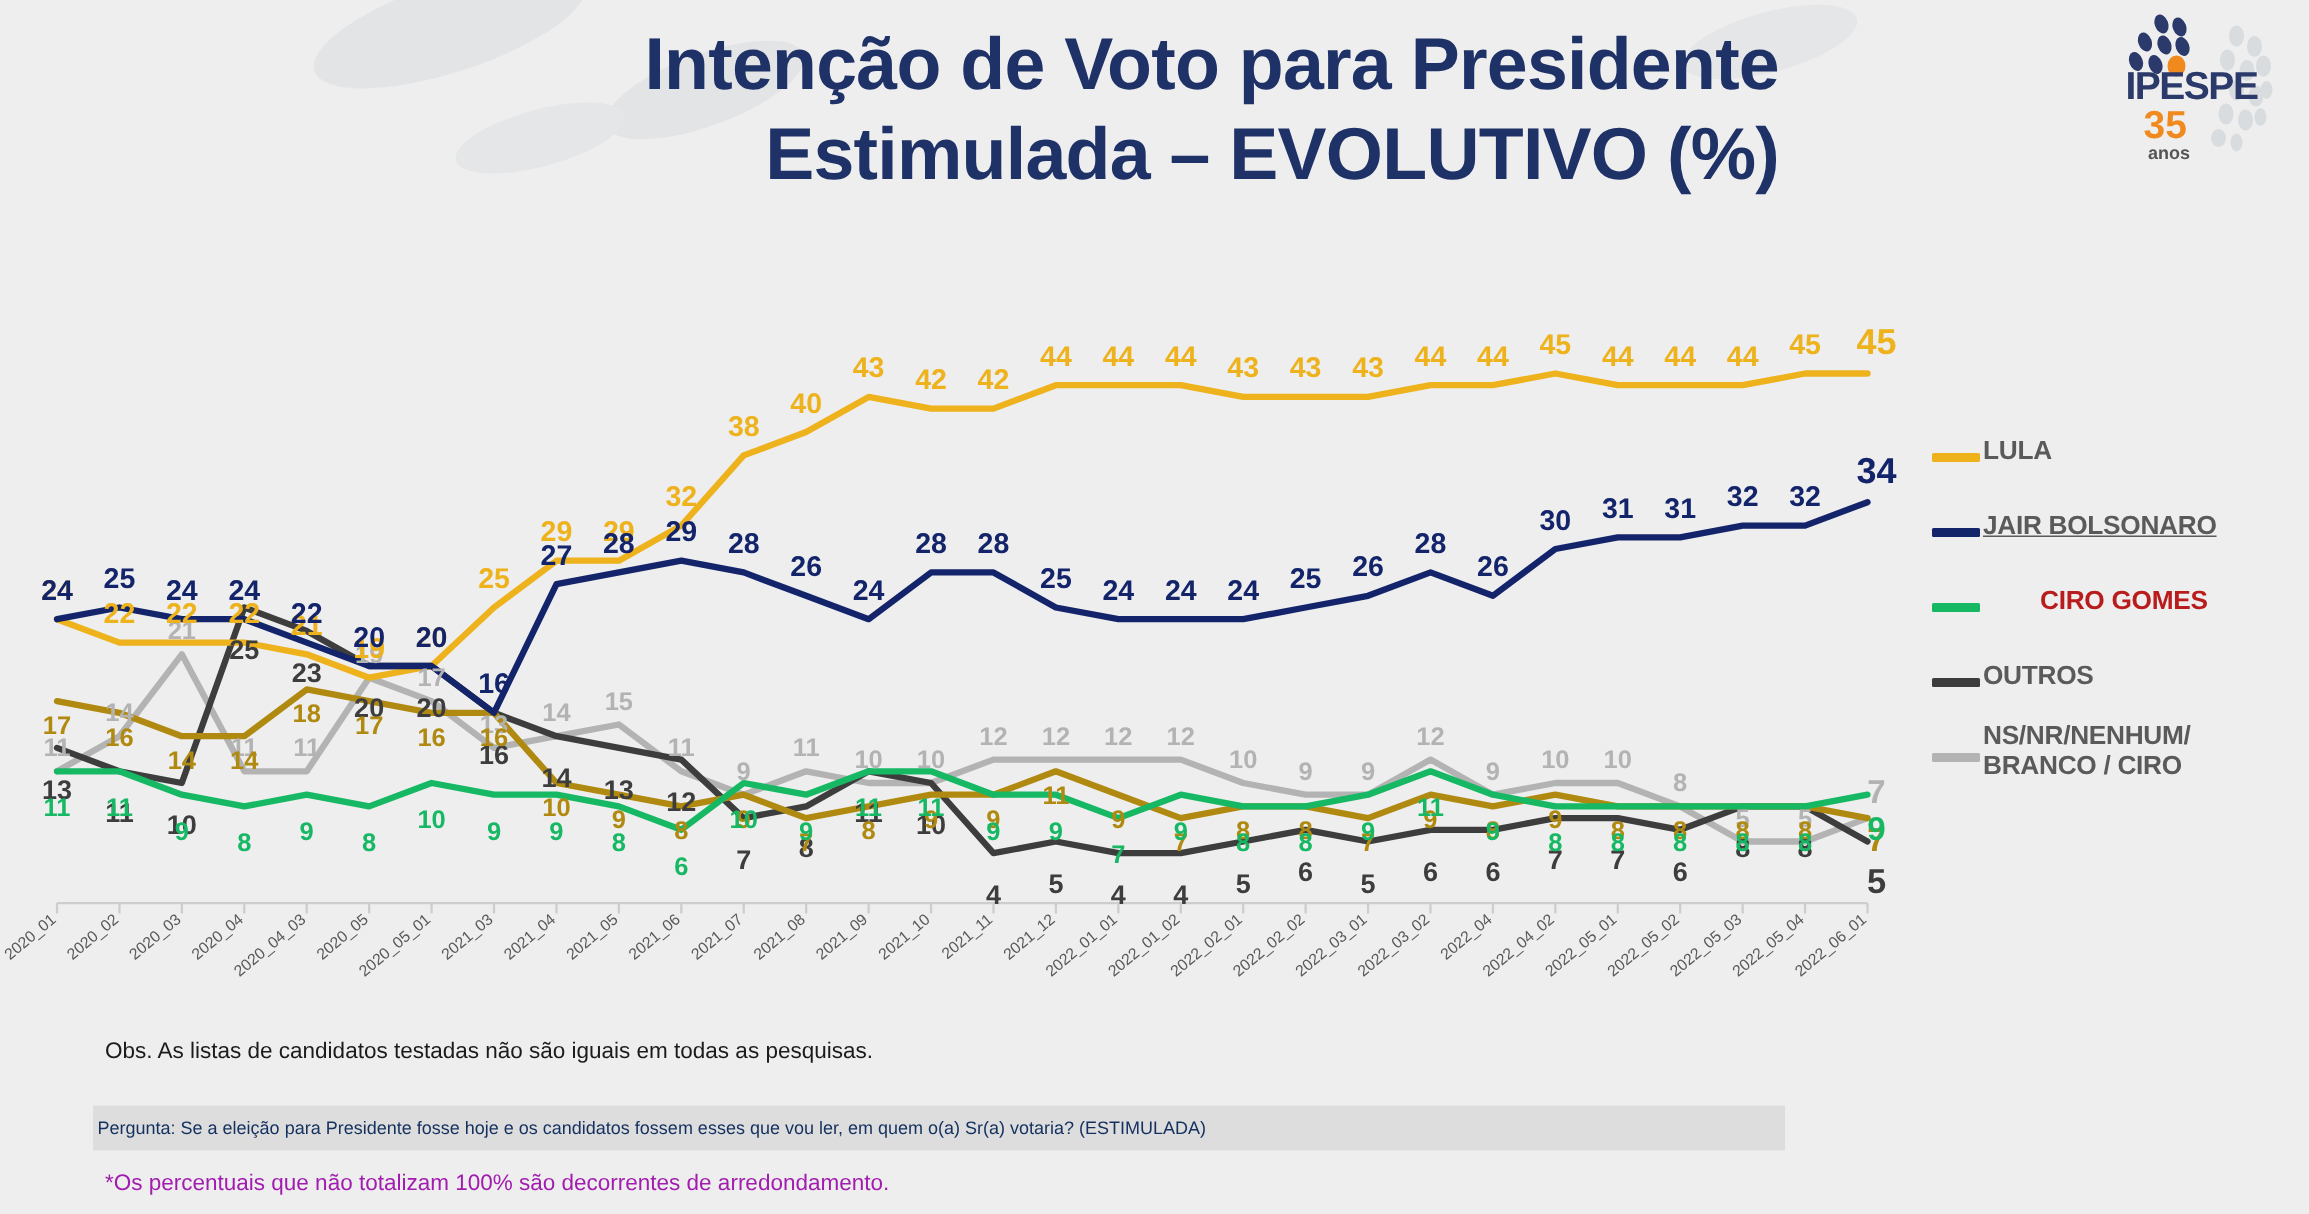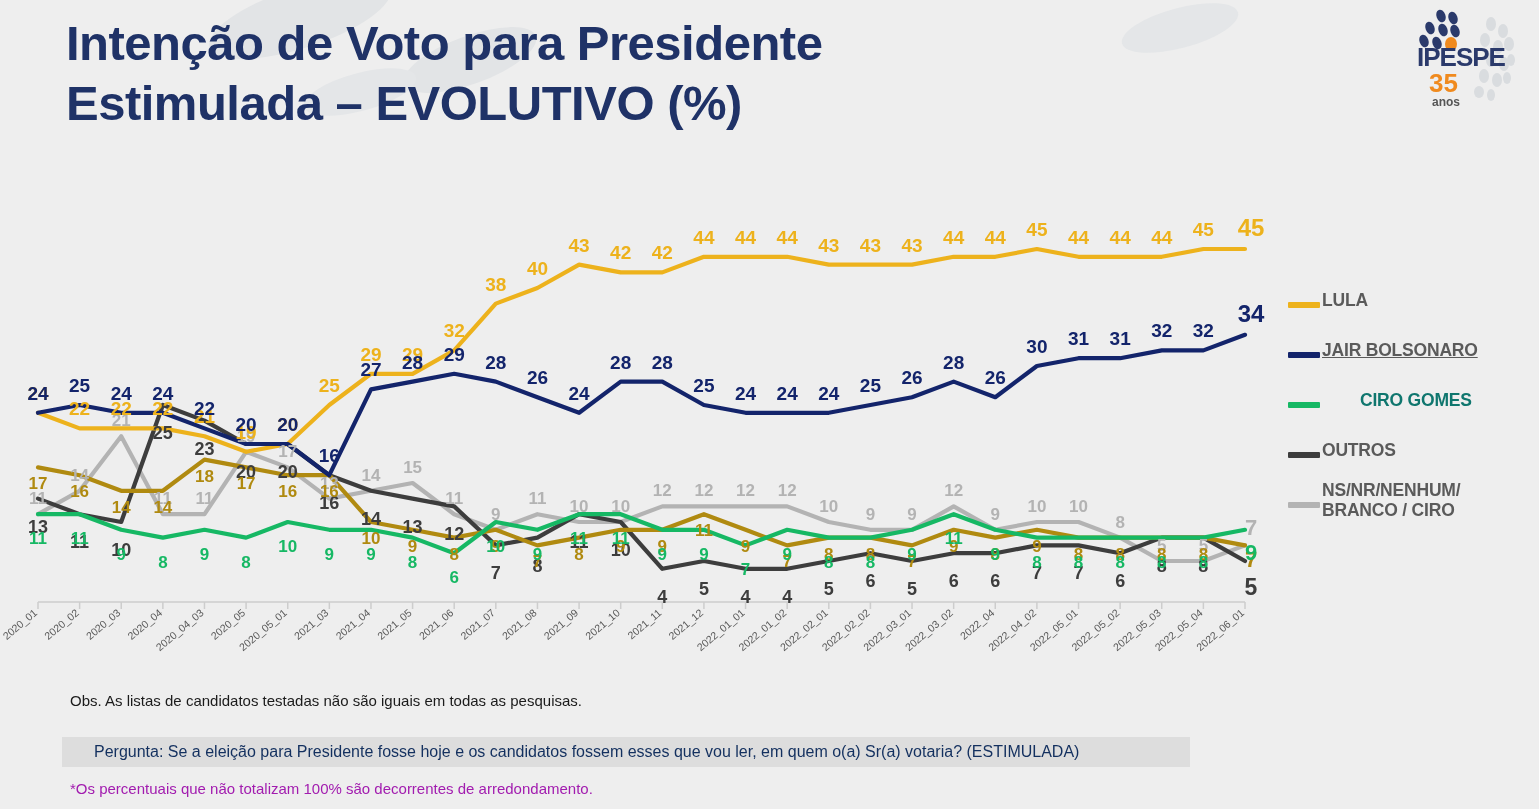--- a/index.html
+++ b/index.html
@@ -7,21 +7,21 @@
     width:1539px;height:809px;
     background:#eeeeee;
     font-family:"Liberation Sans", sans-serif;
     overflow:hidden;
     position:relative;
   }
   #bg-swoosh{position:absolute;inset:0;pointer-events:none;}
   #title{
     position:absolute;left:66px;top:14px;width:1120px;
     font-size:49px;font-weight:bold;line-height:1.22;
-    color:#1F3267;letter-spacing:-0.5px;
+    color:#1F3267;letter-spacing:-0.5px;text-align:right;
   }
   #logo{position:absolute;right:20px;top:4px;width:120px;height:110px;}
   #chart-area{position:absolute;left:0;top:200px;width:1290px;height:470px;}
   #chart-svg{position:absolute;left:0;top:0;}
   #legend{
     position:absolute;left:1288px;top:275px;width:248px;
   }
   .legend-row{display:flex;align-items:center;height:50px;}
   .legend-swatch{width:32px;height:6px;border-radius:1px;margin-top:9px;flex:0 0 auto;}
   .legend-label{
@@ -30,21 +30,21 @@
   }
   #obs{
     position:absolute;left:70px;top:692px;
     font-size:15px;color:#1b1b1b;
   }
   #question-bar{
     position:absolute;left:62px;top:737px;width:1128px;height:30px;
     background:#dddddd;display:flex;align-items:center;
   }
   #question-bar .q-text{
-    font-size:16px;color:#13305f;padding-left:32px;
+    font-size:12px;color:#13305f;padding-left:3px;
   }
   #footnote{
     position:absolute;left:70px;top:780px;
     font-size:15px;color:#a21caf;
   }
   .axis-label{
     font-size:10.5px;fill:#595959;font-family:"Liberation Sans",sans-serif;
   }
   .dl{font-family:"Liberation Sans",sans-serif;font-weight:bold;text-anchor:middle;}
 </style>
@@ -350,21 +350,21 @@
   <div class="legend-row">
     <span class="legend-swatch" style="background: rgb(237, 178, 28);"></span>
     <span class="legend-label" style="color: rgb(90, 90, 90);">LULA</span>
   </div>
   <div class="legend-row">
     <span class="legend-swatch" style="background: rgb(19, 36, 107);"></span>
     <span class="legend-label" style="color: rgb(90, 90, 90); text-decoration: underline;">JAIR BOLSONARO</span>
   </div>
   <div class="legend-row">
     <span class="legend-swatch" style="background: rgb(22, 184, 100);"></span>
-    <span class="legend-label" style="color: #0f766e; margin-left: 40px;">CIRO GOMES</span>
+    <span class="legend-label" style="color: #b91c1c; margin-left: 40px;">CIRO GOMES</span>
   </div>
   <div class="legend-row">
     <span class="legend-swatch" style="background: rgb(61, 61, 61);"></span>
     <span class="legend-label" style="color: rgb(90, 90, 90);">OUTROS</span>
   </div>
   <div class="legend-row">
     <span class="legend-swatch" style="background: rgb(179, 179, 179);"></span>
     <span class="legend-label" style="color: rgb(90, 90, 90);">NS/NR/NENHUM/ BRANCO / CIRO</span>
   </div>
 </div>

